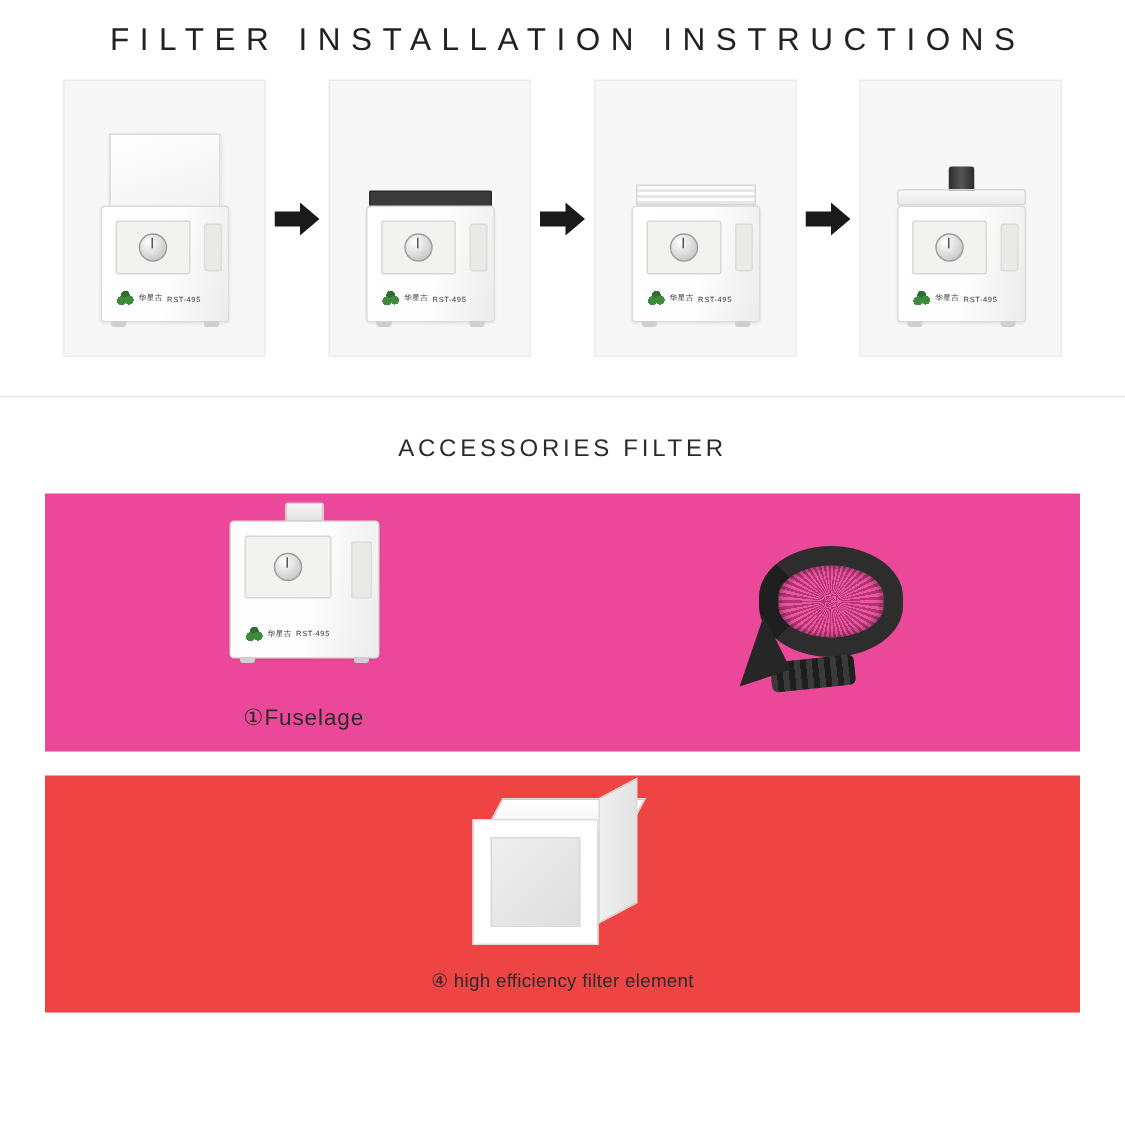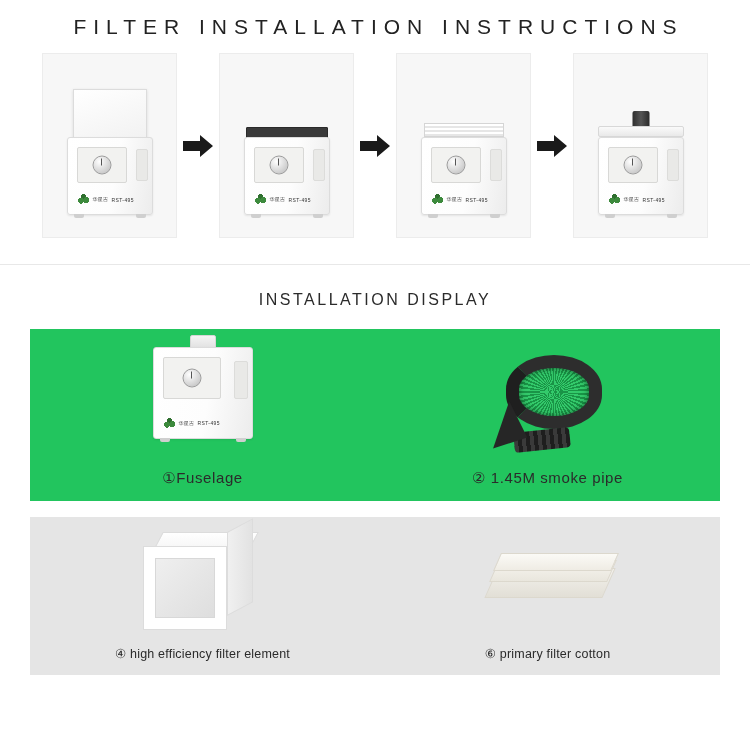--- a/index.html
+++ b/index.html
@@ -165,26 +165,26 @@
     width: 750px; height: 1px; background: #e8e8e8; margin-top: 26px;
   }
 
   
   .sub-title {
     text-align:center; font-size: 16px; letter-spacing: 2.5px;
     color:#2b2b2b; margin-top: 26px;
   }
   .panel {
     margin: 20px 30px 0 30px;
-    background: #22c55e;
+    background: #ec4899;
     height: 172px;
     position: relative;
     display:flex;
   }
-  .panel.second { height: 158px; margin-top: 16px; background:#e5e5e5; }
+  .panel.second { height: 158px; margin-top: 16px; background:#ef4444; }
   .cell {
     flex: 1;
     display:flex; flex-direction:column; align-items:center; justify-content:flex-end;
     padding-bottom: 14px;
     position: relative;
   }
   .cell .art { flex: 1; display:flex; align-items:center; justify-content:center; width:100%; }
   .cell .caption {
     font-size: 15px; color:#2b2b2b; letter-spacing:.6px; white-space:nowrap;
   }
@@ -418,21 +418,21 @@
             <span class="m-model">RST-495</span>
           </div>
         </div>
       </div>
     </div>
 
   </div>
 
   <div class="divider"></div>
 
-  <div class="sub-title">INSTALLATION DISPLAY</div>
+  <div class="sub-title">ACCESSORIES FILTER</div>
 
   <div class="panel">
 
     <div class="cell">
       <div class="art">
         <div class="acc-machine">
           <div class="acc-vent"></div>
           <div class="m-body m-feet">
             <div class="m-panel">
                 <div class="m-knob"></div>
@@ -450,47 +450,36 @@
     </div>
 
     <div class="cell">
       <div class="art">
         <div class="hose">
           <div class="coil"></div>
           <div class="tube"></div>
           <div class="funnel"></div>
         </div>
       </div>
-      <div class="caption">② 1.45M smoke pipe</div>
     </div>
 
 
   </div>
 
   <div class="panel second">
 
     <div class="cell">
       <div class="art">
         <div class="frame-box">
           <div class="fb-top"></div>
           <div class="fb-side"></div>
           <div class="fb-front"></div>
           <div class="fb-inner"></div>
         </div>
       </div>
       <div class="caption">④ high efficiency filter element</div>
     </div>
 
 
-    <div class="cell">
-      <div class="art">
-        <div class="cotton">
-          <div class="layer l1"></div>
-          <div class="layer l2"></div>
-          <div class="layer l3"></div>
-        </div>
-      </div>
-      <div class="caption">⑥ primary filter cotton</div>
-    </div>
 
   </div>
 
 </div>
 
 </body></html>

